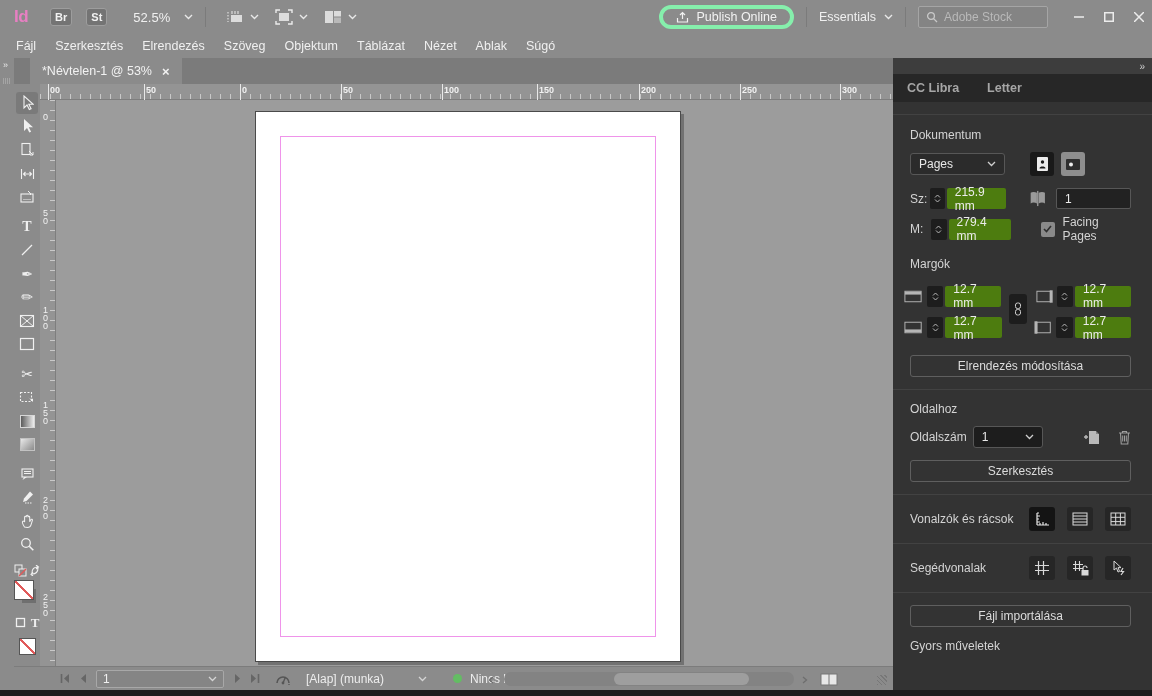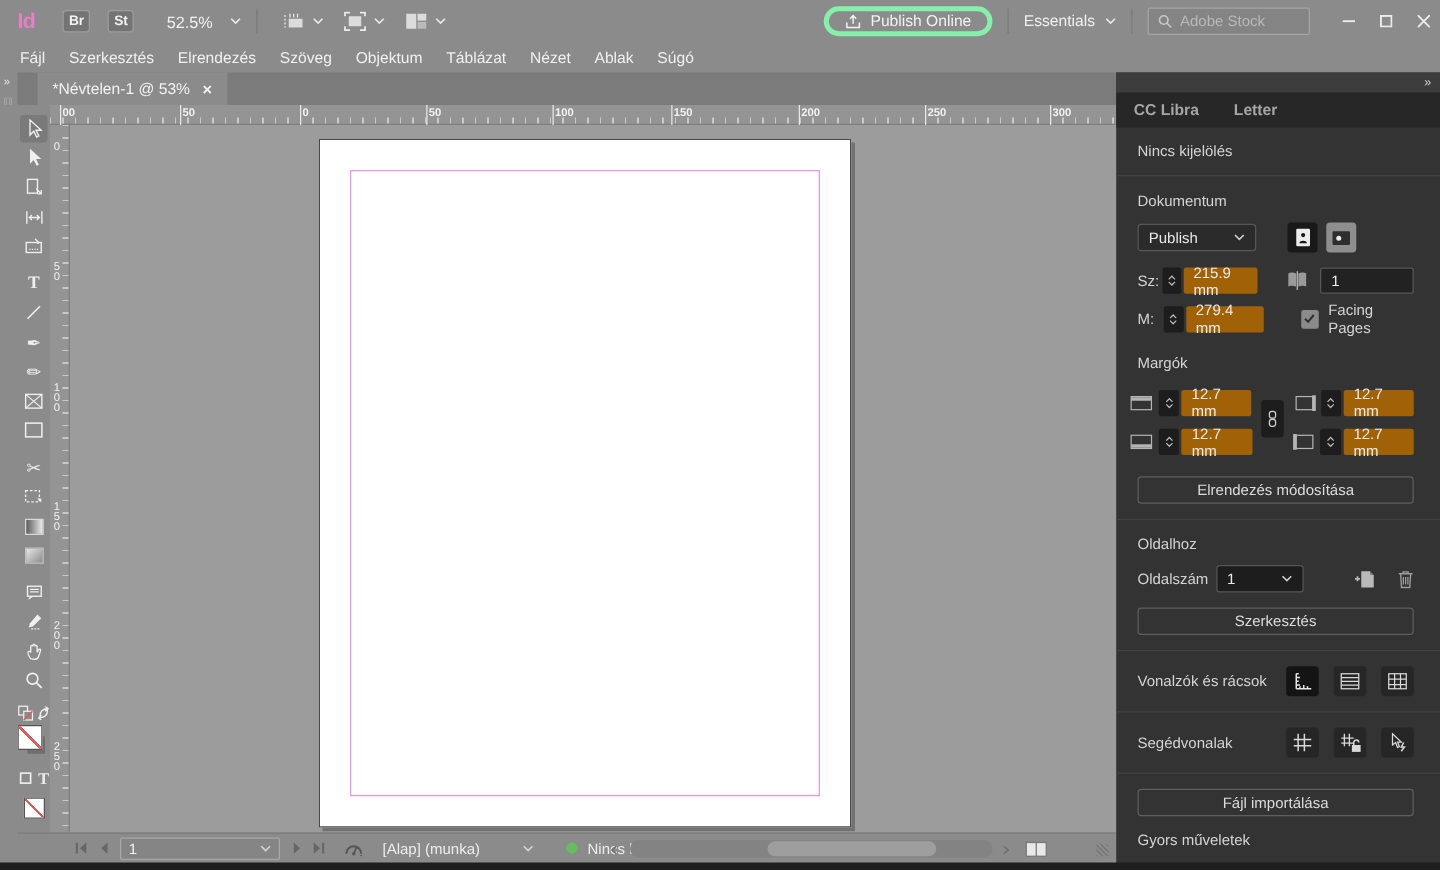--- a/index.html
+++ b/index.html
@@ -86,21 +86,21 @@
   
   .panel { position:absolute; left:893px; top:58px; width:259px; height:638px; background:#333333; color:#cfcfcf; }
   .panel-topstrip { height:16px; background:#3d3d3d; display:flex; justify-content:flex-end; align-items:center; padding-right:8px; color:#cfcfcf; font-size:10px; letter-spacing:-1px; }
   .panel-tabs { height:28px; background:#272727; display:flex; align-items:stretch; }
   .ptab { display:flex; align-items:center; padding:0 14px; font-size:12.5px; color:#a6a6a6; font-weight:bold; cursor:pointer; }
   .ptab.active { background:#333333; color:#ffffff; }
   .pcontent { padding:0; }
   .prow { padding-left:17px; padding-right:21px; }
   .sectionlabel { color:#d4d4d4; font-size:12px; }
   .pdivider { height:1px; background:#424242; margin-top:12px; }
-  .pfield { background:#a16207; border-radius:2px; height:21px; display:flex; align-items:center; padding:0 8px; color:#ececec; }
+  .pfield { background:#4d7c0f; border-radius:2px; height:21px; display:flex; align-items:center; padding:0 8px; color:#ececec; }
   .stepper { background:#1d1d1d; border-radius:2px; width:17px; height:21px; display:flex; flex-direction:column; align-items:center; justify-content:center; gap:1px; margin-right:2px; color:#b9b9b9; }
   .pselect { background:#2b2b2b; border:1px solid #575757; border-radius:3px; height:22px; display:flex; align-items:center; justify-content:space-between; padding:0 8px; color:#e8e8e8; }
   .pbutton { border:1px solid #5f5f5f; border-radius:3px; height:22px; display:flex; align-items:center; justify-content:center; color:#dcdcdc; font-size:12px; cursor:pointer; background:transparent; width:100%; font-family:"Liberation Sans",sans-serif; }
   .iconbtn { width:26px; height:24px; border-radius:3px; background:#262626; display:flex; align-items:center; justify-content:center; }
   .iconbtn.active { background:#141414; }
   .checkbox { width:15px; height:15px; background:#8a8a8a; border-radius:2px; display:flex; align-items:center; justify-content:center; }
   .orientbtn { width:24px; height:24px; border-radius:3px; display:flex; align-items:center; justify-content:center; }
   .orientbtn.portrait { background:#191919; }
   .orientbtn.landscape { background:#8e8e8e; }
   .flexrow { display:flex; align-items:center; }
@@ -458,32 +458,29 @@
   <div class="panel-topstrip">
     <span>»</span>
   </div>
   <div class="panel-tabs">
     <div class="ptab">CC Libra</div>
     <div class="ptab">Letter</div>
   </div>
 
   <div class="pcontent">
 
-    <div class="prow" style="padding-top:12px">
-      <span class="sectionlabel">Nincs kijelölés</span>
-    </div>
     <div class="pdivider"></div>
 
     <div class="prow" style="padding-top:13px">
       <span class="sectionlabel">Dokumentum</span>
     </div>
 
     <div class="prow flexrow" style="padding-top:10px; justify-content:space-between">
       <div class="pselect" style="width:95px">
-        <span>Publish</span>
+        <span>Pages</span>
         <svg width="9" height="6" viewBox="0 0 9 6">
             <path d="M1 1l3.5 3.5L8 1" fill="none" stroke="#cfcfcf" stroke-width="1.3"></path>
           </svg>
       </div>
       <div class="flexrow" style="gap:7px;margin-right:46px">
         <div class="orientbtn portrait">
             <svg width="13" height="16" viewBox="0 0 13 16">
               <rect x="1" y="1" width="11" height="14" rx="1" fill="#ececec"></rect>
               <circle cx="6.5" cy="6" r="1.7" fill="#191919"></circle>
               <path d="M3.5 12.5c0-2.6 6-2.6 6 0z" fill="#191919"></path>

